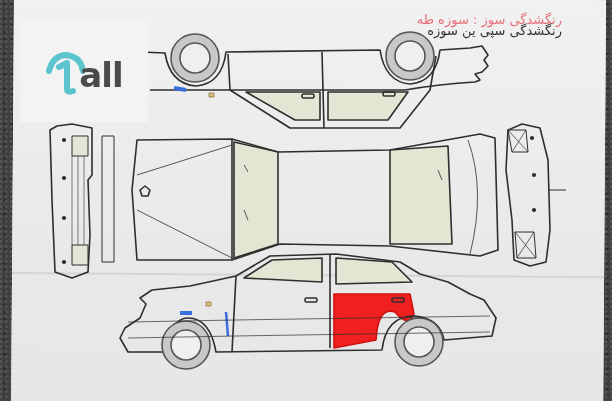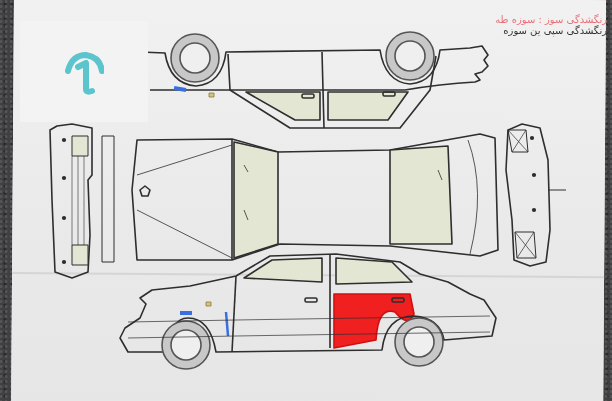--- a/index.html
+++ b/index.html
@@ -9,21 +9,21 @@
      radial-gradient(circle at 70% 60%,#2a2a2a 0 1px,transparent 2px),
      #404042;background-size:5px 5px,7px 7px,auto;}
   .paper{position:absolute;left:14px;top:-4px;width:592px;height:412px;background:#ececec;
      transform:rotate(0.4deg);transform-origin:left top;
      background-image:linear-gradient(180deg,#f1f1f1 0%,#e9e9e9 60%,#e6e6e6 100%);}
   .fold-h{position:absolute;left:0;right:0;top:276px;height:2px;background:rgba(200,200,200,.6);}
   .logo-box{position:absolute;left:20px;top:21px;width:128px;height:101px;background:#f3f3f3;display:flex;align-items:center;justify-content:center;}
   .logo{display:flex;align-items:center;}
   .logo-mark{width:40px;height:46px;}
   .logo-text{font-family:"DejaVu Sans",sans-serif;font-weight:bold;font-size:34px;color:#4a4a4a;letter-spacing:-1px;margin-left:-6px;margin-top:6px;}
-  .legend{position:absolute;left:517px;top:14px;width:90px;font-size:10px;direction:rtl;text-align:left;line-height:11px;}
+  .legend{position:absolute;left:472px;top:14px;width:90px;font-size:13px;direction:rtl;text-align:left;line-height:11px;}
   .legend div{white-space:nowrap;}
   svg.diagram{position:absolute;left:0;top:0;}
 </style>
 </head>
 <body>
 
 <div class="bg-carpet"></div>
 <div class="paper">
   <div class="fold-h"></div>
 </div>
@@ -100,19 +100,20 @@
     </g>
   </g>
 </svg>
 
 <div class="logo-box">
   <div class="logo">
     <svg class="logo-mark" viewBox="0 0 40 46">
       <path d="M4 22 Q8 6 22 6 Q36 8 38 22" fill="none" stroke="#5bc4cc" stroke-width="6" stroke-linecap="round"></path>
       <path d="M14 18 L22 14 L22 40 Q22 44 28 42" fill="none" stroke="#5bc4cc" stroke-width="6" stroke-linecap="round" stroke-linejoin="round"></path>
     </svg>
+    <span class="logo-text">all</span>
   </div>
 </div>
 
 <div class="legend">
   <div style="color:#e8707a">رنگشدگی سوز : سوزه طه</div>
   <div style="color:#333333">رنگشدگی سپی ین سوزه</div>
 </div>
 
 </body></html>

